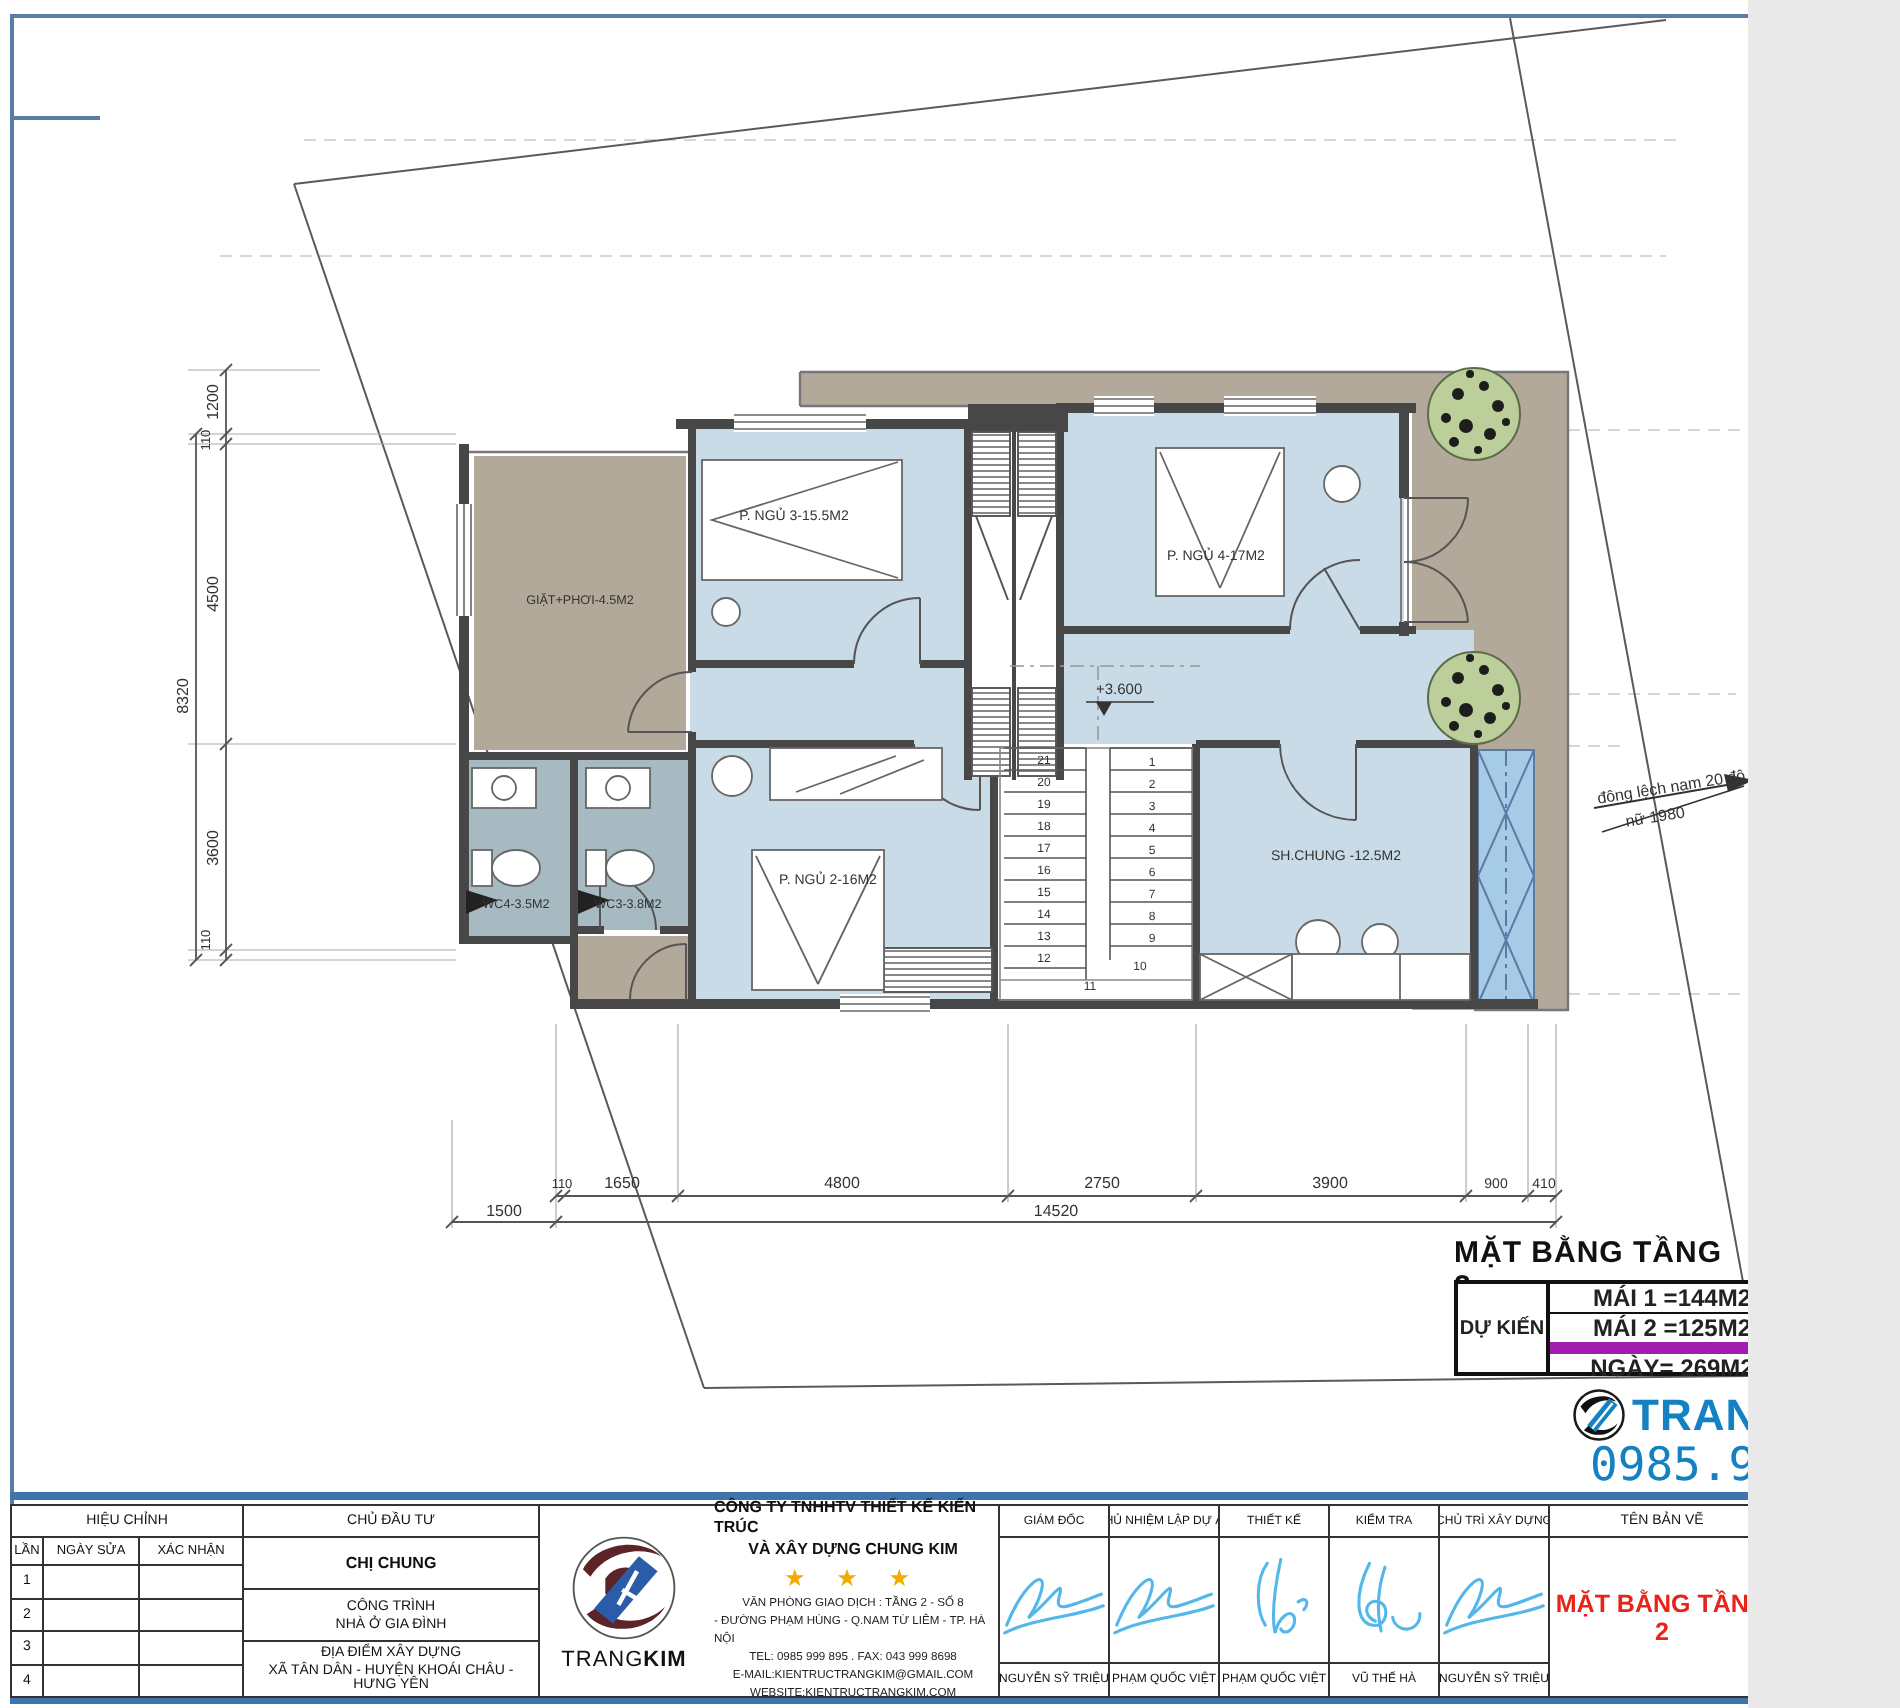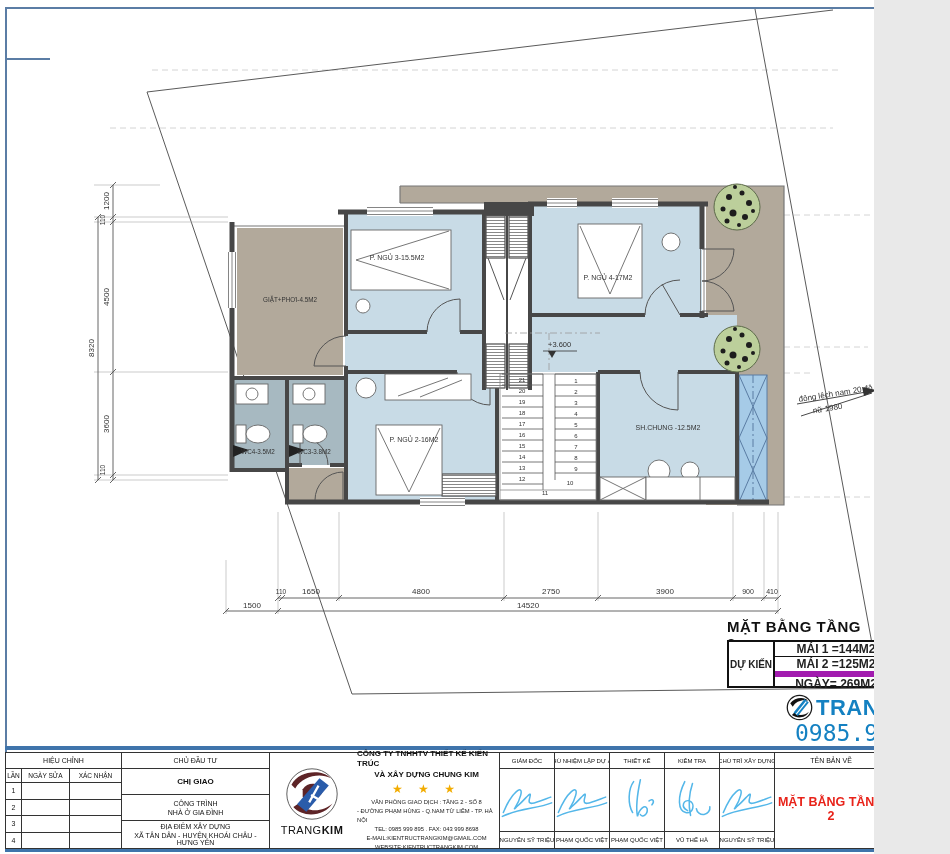--- a/index.html
+++ b/index.html
@@ -460,21 +460,21 @@
       </div>
       <div class="rev-row">
         <div class="rev-c1">4</div>
         <div class="rev-c2"></div>
           <div class="rev-c3"></div>
       </div>
     </div>
 
     <div class="tb-col inv">
       <div class="tb-head">CHỦ ĐẦU TƯ</div>
-      <div class="inv-name">CHỊ GIAO</div>
+      <div class="inv-name">CHỊ CHUNG</div>
       <div class="inv-proj">
         <div>CÔNG TRÌNH</div>
         <div>NHÀ Ở GIA ĐÌNH</div>
       </div>
       <div class="inv-loc">
         <div>ĐỊA ĐIỂM XÂY DỰNG</div>
         <div>XÃ TÂN DÂN - HUYỆN KHOÁI CHÂU - HƯNG YÊN</div>
       </div>
     </div>
 

